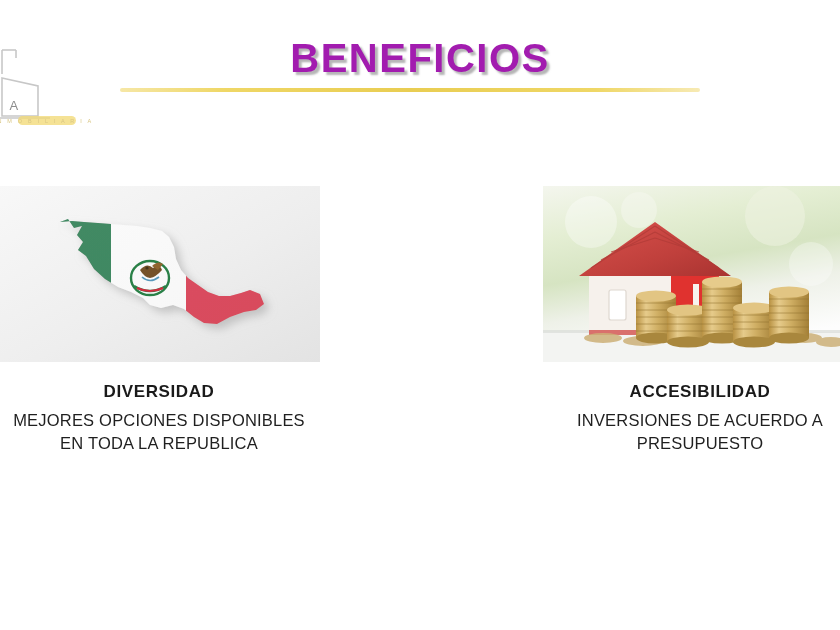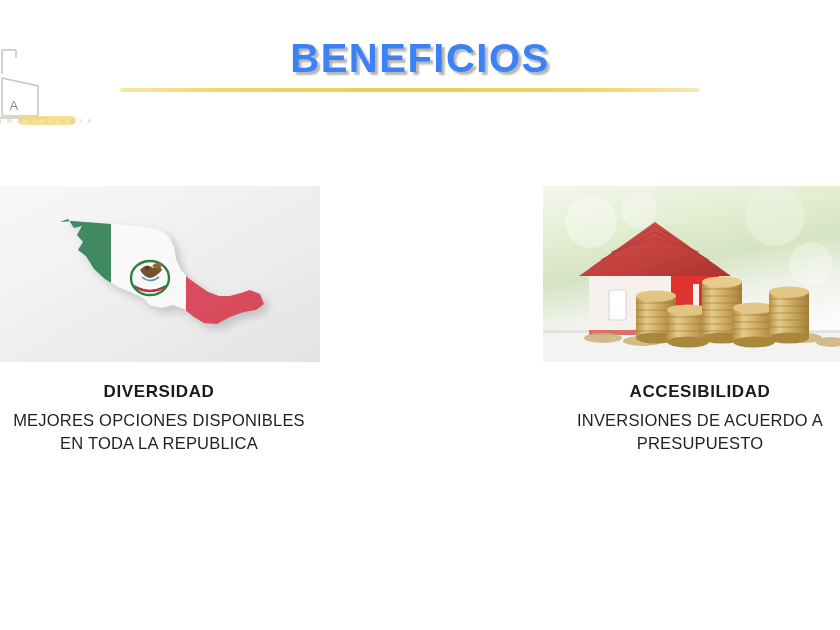--- a/index.html
+++ b/index.html
@@ -63,21 +63,21 @@
   
   .title {
     position: absolute;
     left: 0;
     right: 0;
     top: 36px;
     text-align: center;
     font-size: 40px;
     font-weight: bold;
     letter-spacing: 1.5px;
-    color: #3b82f6;
+    color: #a21caf;
     text-shadow: 3px 3px 2px rgba(120,120,120,0.55);
     font-family: "Liberation Sans", sans-serif;
   }
 
   .title-rule {
     position: absolute;
     left: 120px;
     top: 88px;
     width: 580px;
     height: 4px;

